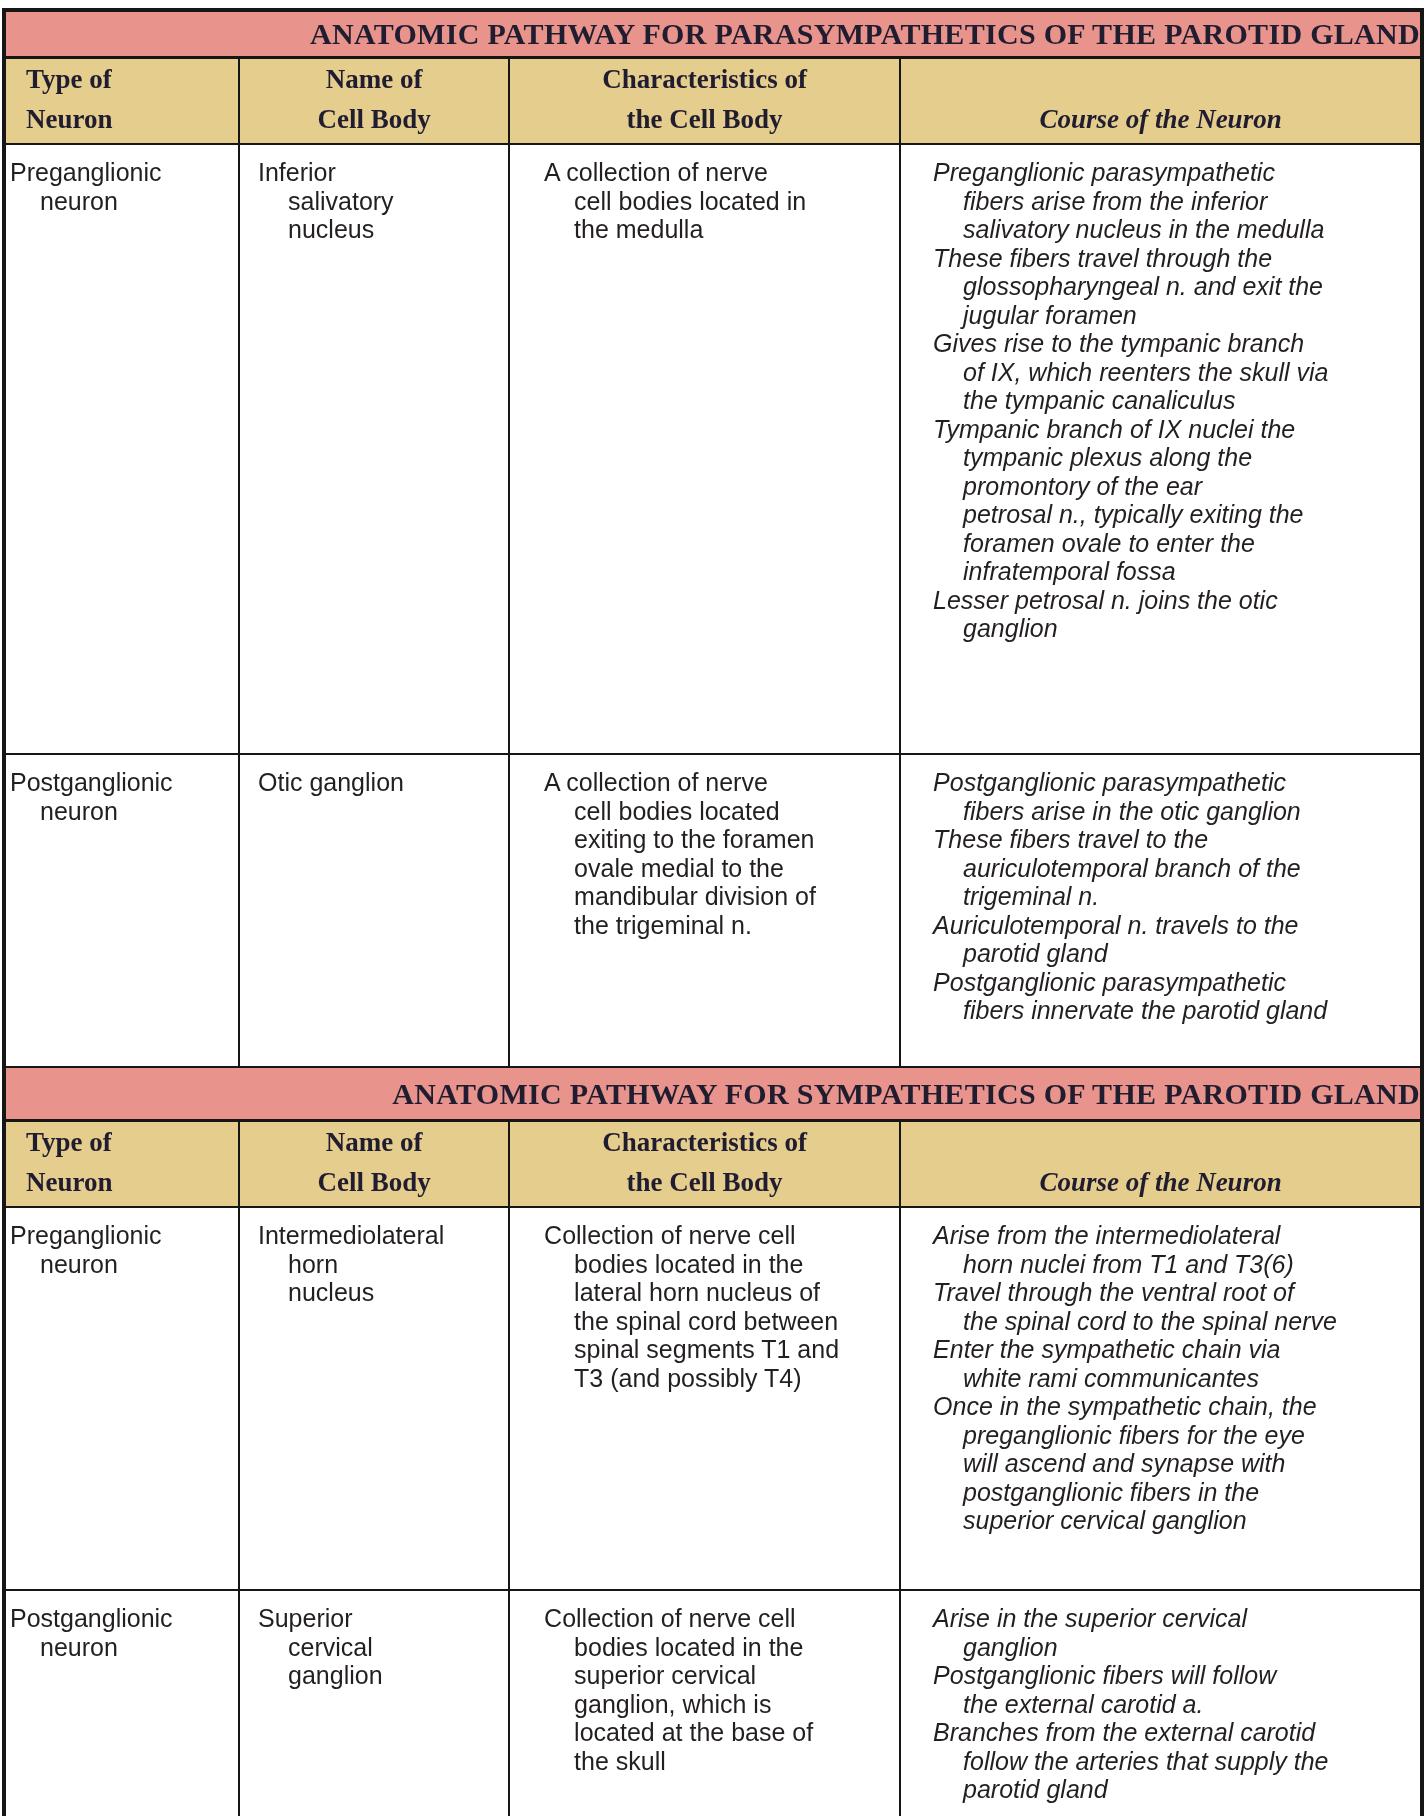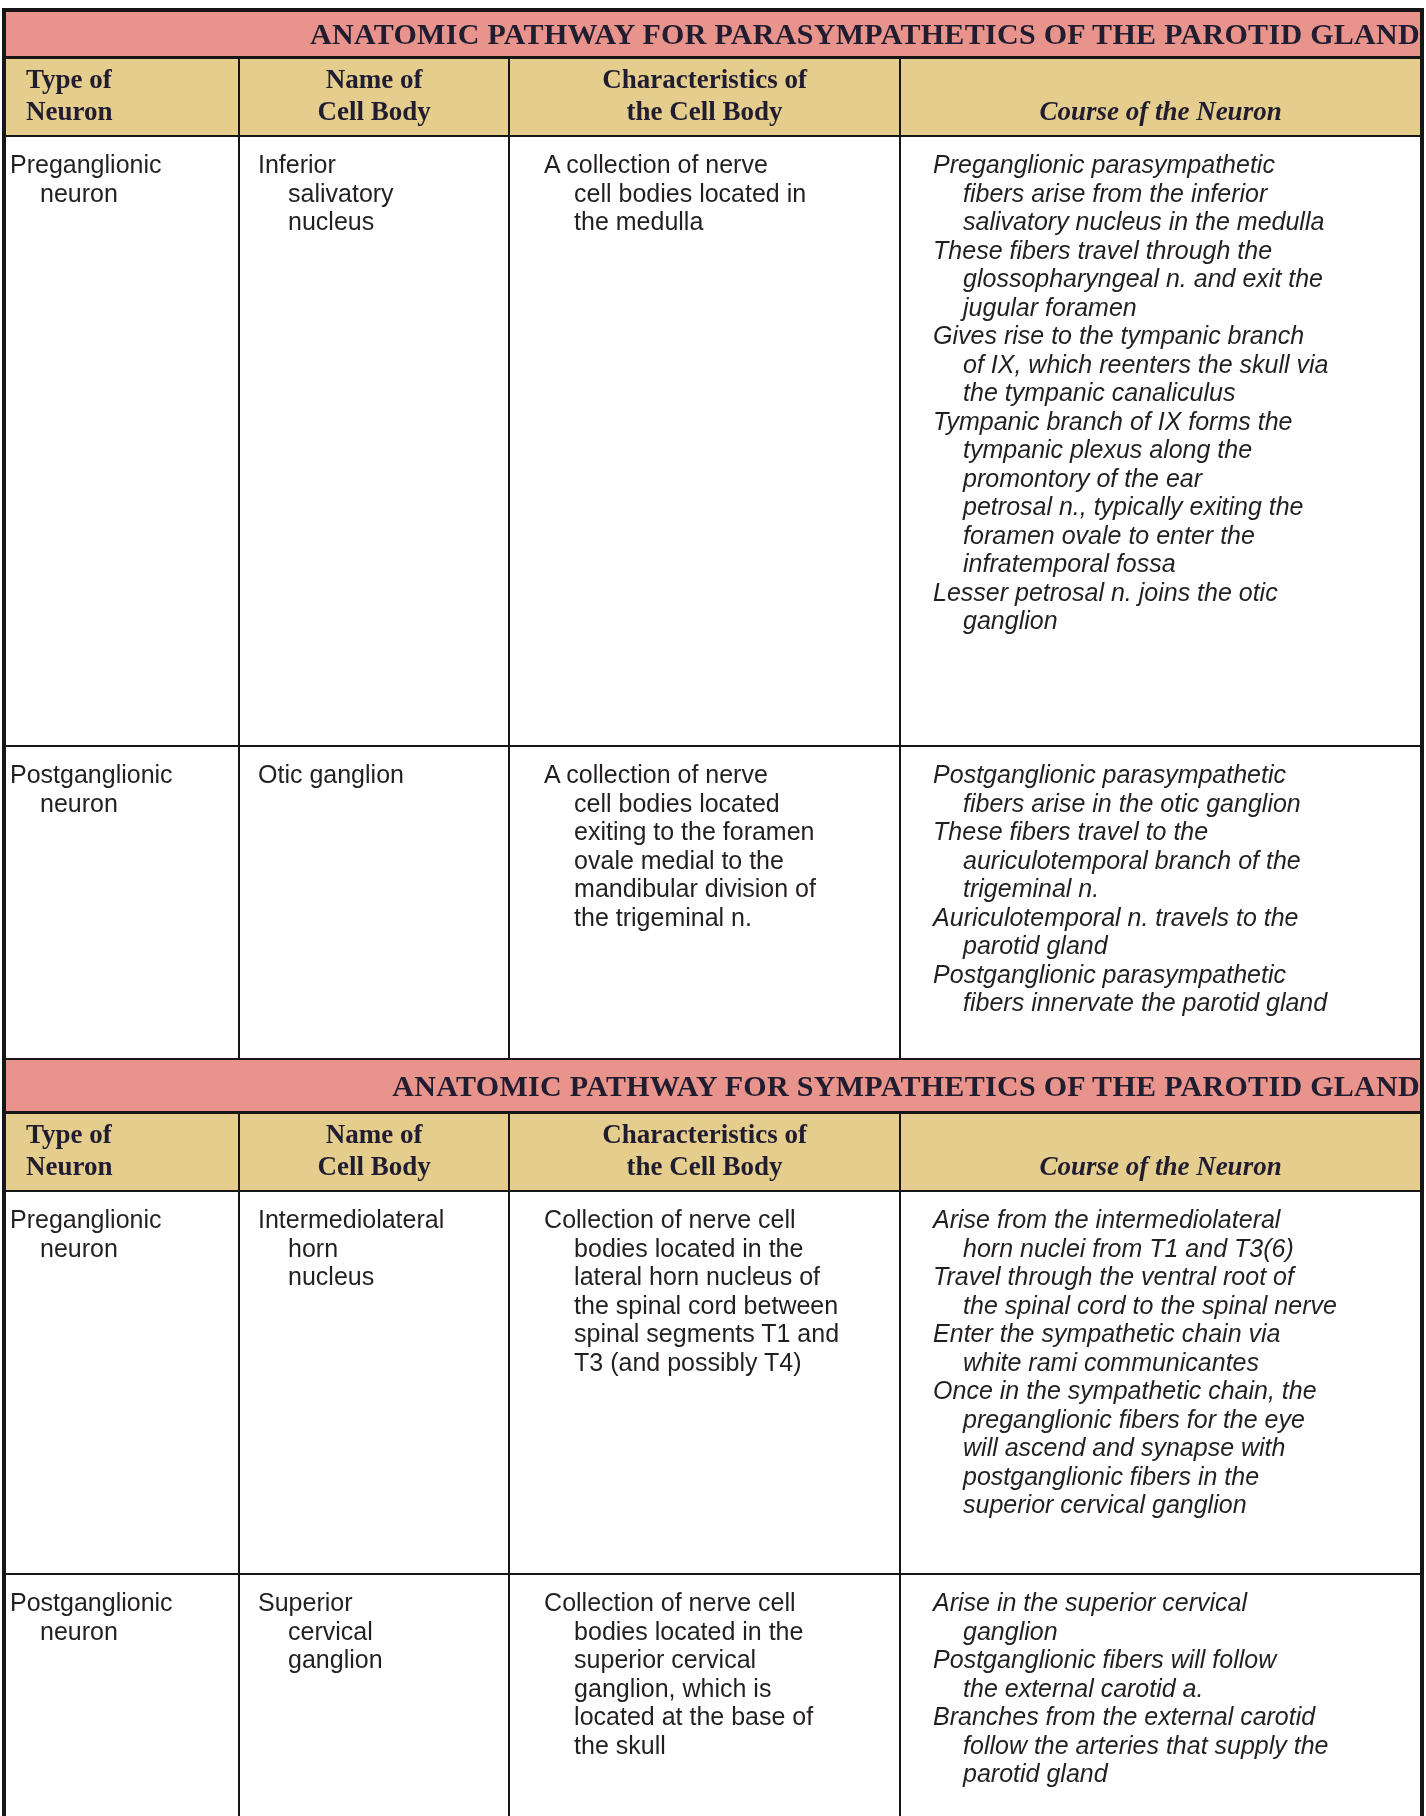--- a/index.html
+++ b/index.html
@@ -46,20 +46,21 @@
   .hrow.h2{min-height:68px;}
   .hcell{
     display:flex;flex-direction:column;justify-content:flex-end;
     padding:4px 8px 8px 8px;
     font-family:"Liberation Serif", serif;
     font-weight:bold;
     font-size:27px;
     line-height:32px;
     color:var(--header-text-color);
     text-align:center;
+    gap:8px;
   }
   .hcell.left{text-align:left;padding-left:20px;}
   .cell{
     padding:13px 8px 12px 18px;
     font-size:25px;
     line-height:28.5px;
   }
   .cell.c1{padding-left:4px;}
   .cell.c3{padding-left:34px;}
   .cell.c4{padding-left:32px;}
@@ -130,21 +131,21 @@
           <div class="line">These fibers travel through the</div>
           <div class="line cont">glossopharyngeal n. and exit the</div>
           <div class="line cont">jugular foramen</div>
         </div>
         <div class="para">
           <div class="line">Gives rise to the tympanic branch</div>
           <div class="line cont">of IX, which reenters the skull via</div>
           <div class="line cont">the tympanic canaliculus</div>
         </div>
         <div class="para">
-          <div class="line">Tympanic branch of IX forms the</div>
+          <div class="line">Tympanic branch of IX nuclei the</div>
           <div class="line cont">tympanic plexus along the</div>
           <div class="line cont">promontory of the ear</div>
         </div>
         <div class="para">
           <div class="line cont">petrosal n., typically exiting the</div>
           <div class="line cont">foramen ovale to enter the</div>
           <div class="line cont">infratemporal fossa</div>
         </div>
         <div class="para">
           <div class="line">Lesser petrosal n. joins the otic</div>

